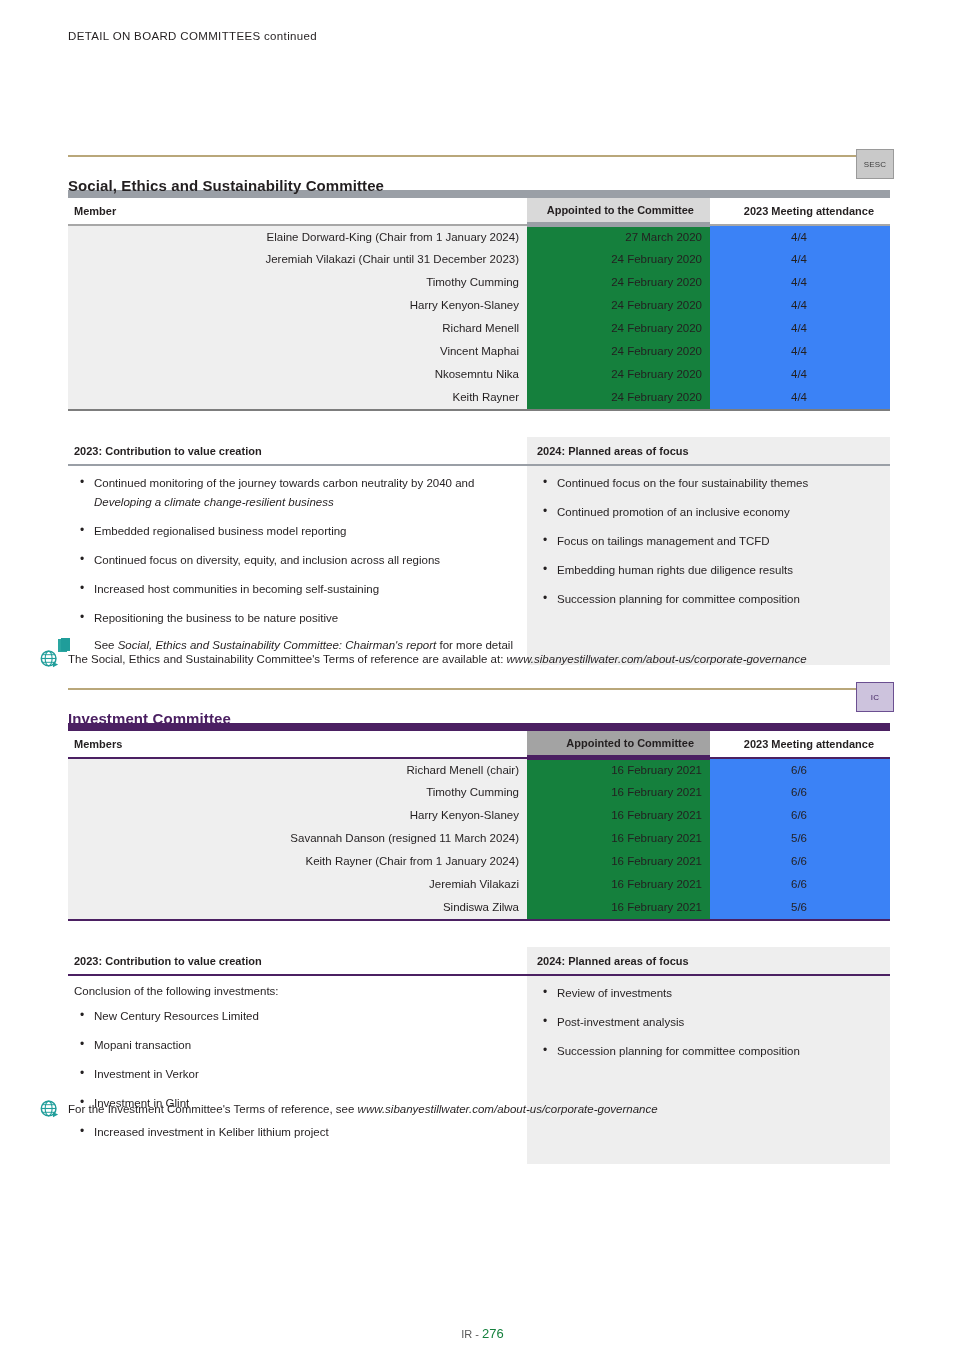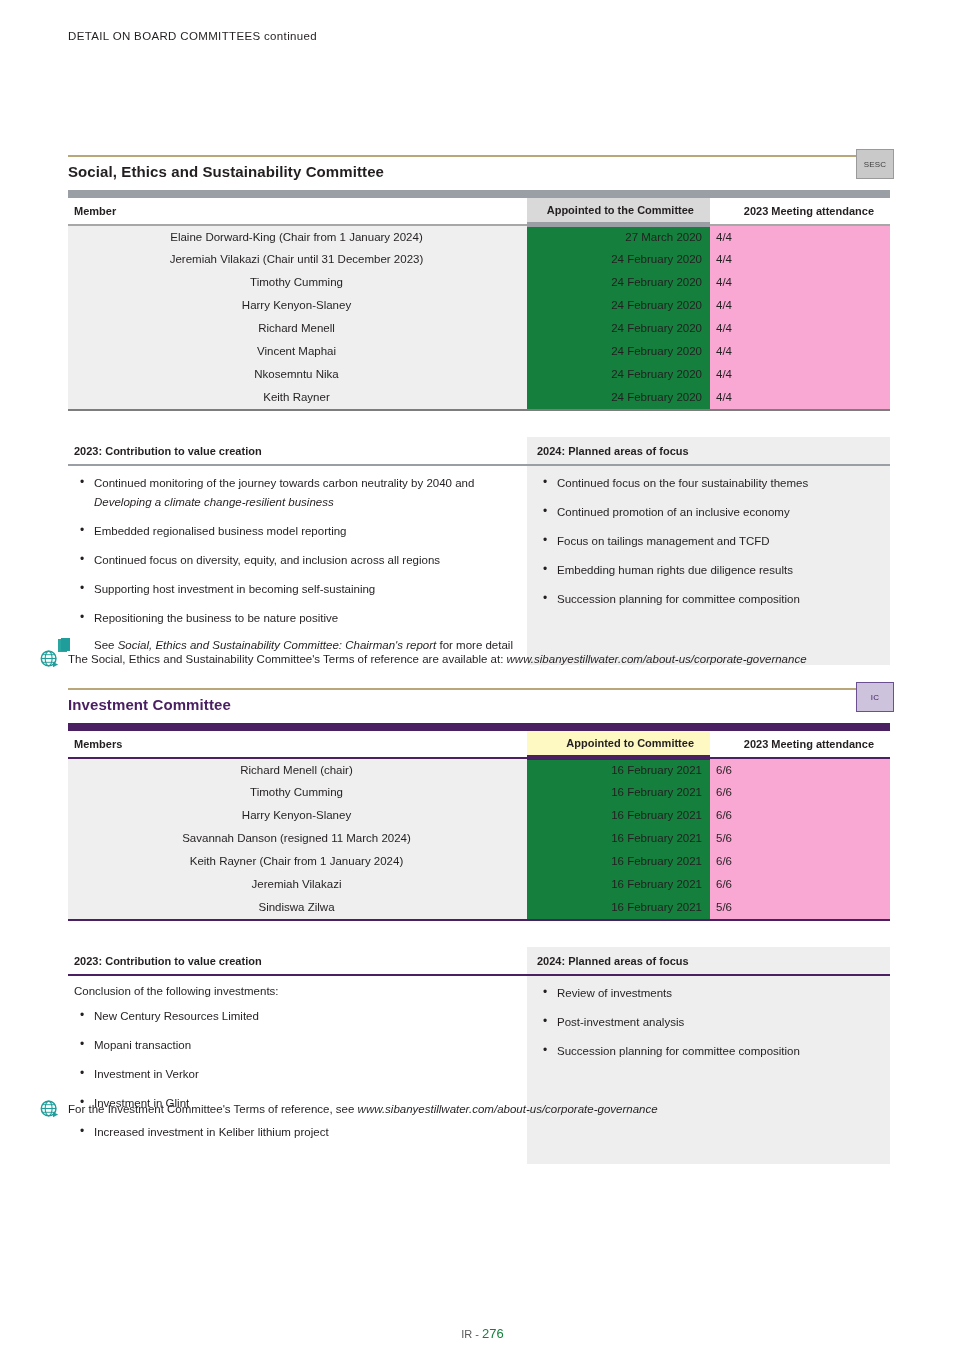--- a/index.html
+++ b/index.html
@@ -50,21 +50,21 @@
     background: #b9a77a;
   }
 
   .committee-titlerow {
     position: relative;
     height: 33px;
   }
   .committee-title {
     position: absolute;
     left: 0;
-    top: 6px;
+    top: 20px;
     font-size: 15px;
     font-weight: bold;
     letter-spacing: 0.1px;
   }
   .title-sesc { color: #231f20; }
   .title-ic   { color: #4b2062; }
 
   .badge {
     position: absolute;
     right: -4px;
@@ -118,44 +118,44 @@
   
   .sesc thead th.th-name { background: #ffffff; border-top: 8px solid #9a9fa6; }
   .sesc thead th.th-app  { background: #d9d9d9; border-top: 8px solid #9a9fa6; }
   .sesc thead th.th-att  { background: #ffffff; border-top: 8px solid #9a9fa6; }
   .sesc thead th.th-name { border-bottom: 2px solid #a7a7a7; }
   .sesc thead th.th-app  { border-bottom: 5px solid #9a9fa6; }
   .sesc thead th.th-att  { border-bottom: 2px solid #a7a7a7; }
 
   
   .ic thead th.th-name { background: #ffffff; border-top: 8px solid #4b2062; }
-  .ic thead th.th-app  { background: #fef9c3; border-top: 8px solid #4b2062; margin-left: 12px; }
+  .ic thead th.th-app  { background: #a3a3a3; border-top: 8px solid #4b2062; margin-left: 12px; }
   .ic thead th.th-att  { background: #ffffff; border-top: 8px solid #4b2062; }
   .ic thead th.th-name { border-bottom: 2px solid #4b2062; }
   .ic thead th.th-app  { border-bottom: 5px solid #4b2062; }
   .ic thead th.th-att  { border-bottom: 2px solid #4b2062; }
 
   table.members tbody td {
     font-size: 11.5px;
     padding: 4px 8px 4px 6px;
     vertical-align: middle;
     height: 23px;
     box-sizing: border-box;
   }
   table.members tbody td.td-name {
-    text-align: center;
+    text-align: right;
     background: #efefef;
   }
   table.members tbody td.td-app {
     text-align: right;
     background: #15803d;
   }
   table.members tbody td.td-att {
-    text-align: left;
-    background: #f9a8d4;
+    text-align: center;
+    background: #3b82f6;
   }
   .ic tbody td.td-att { background: #f6f1e6; }
 
   .table-bottomrule {
     height: 2px;
     width: 100%;
   }
   .sesc-bottomrule { background: #7d7d7d; }
   .ic-bottomrule   { background: #4b2062; }
 
@@ -354,21 +354,21 @@
 
     <div class="panels">
       <div class="panel panel-left">
         <div class="panel-head">2023: Contribution to value creation</div>
         <div class="panel-rule"></div>
         <div class="panel-body">
           <ul class="bullets">
             <li><span>Continued monitoring of the journey towards carbon neutrality by 2040 and </span><em>Developing a climate change-resilient business</em></li>
             <li><span>Embedded regionalised business model reporting</span></li>
             <li><span>Continued focus on diversity, equity, and inclusion across all regions</span></li>
-            <li><span>Supporting host investment in becoming self-sustaining</span></li>
+            <li><span>Increased host communities in becoming self-sustaining</span></li>
             <li><span>Repositioning the business to be nature positive</span></li>
           </ul>
           <div class="see-line">
             <svg class="doc-icon" viewBox="0 0 14 16">
               <rect x="0" y="1" width="9" height="13" fill="#2aa6a1"></rect>
               <rect x="3" y="0" width="9" height="13" fill="#1f9d9a"></rect>
             </svg>
             <span>See </span><em>Social, Ethics and Sustainability Committee: Chairman's report</em><span> for more detail</span>
           </div>
         </div>

